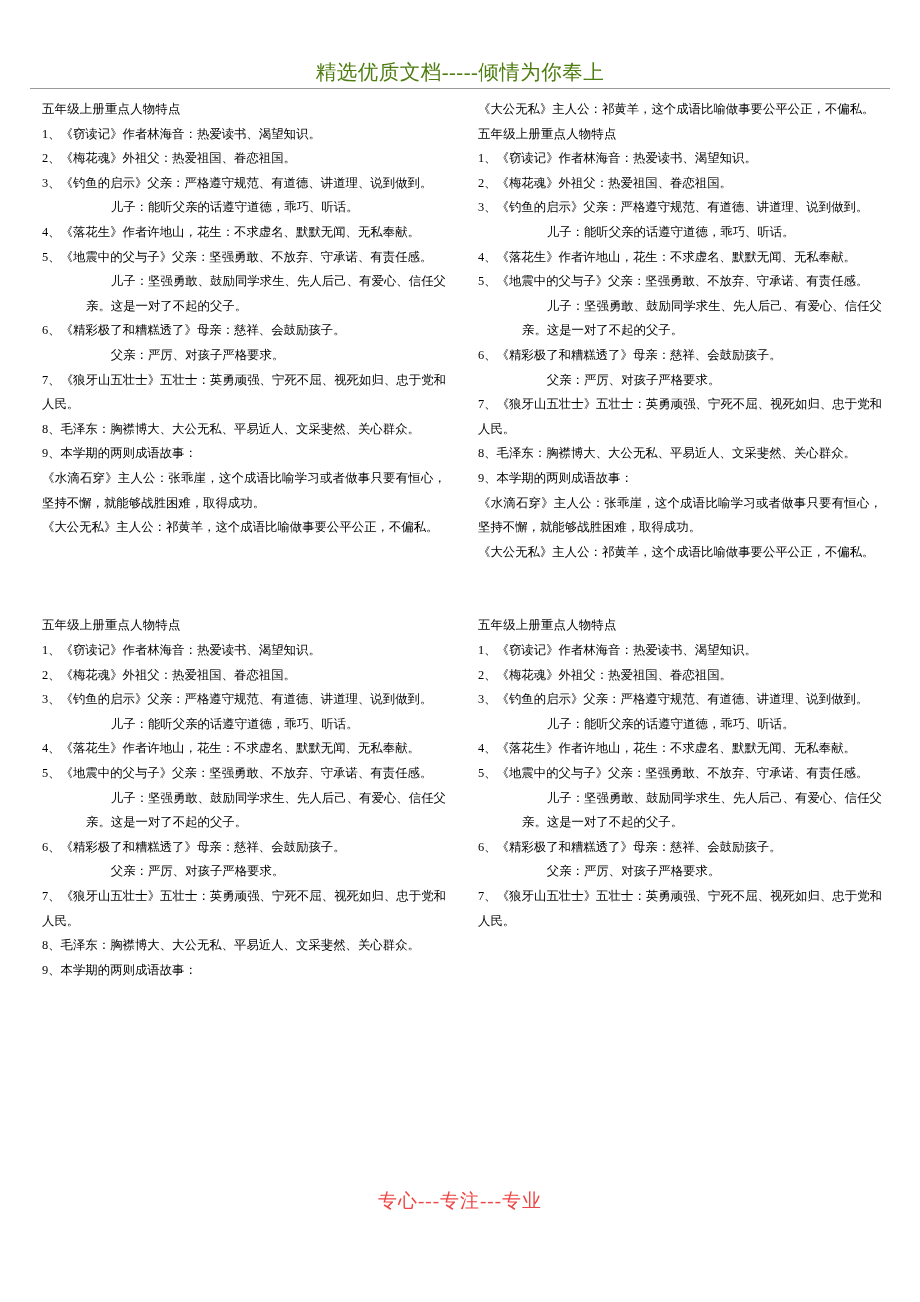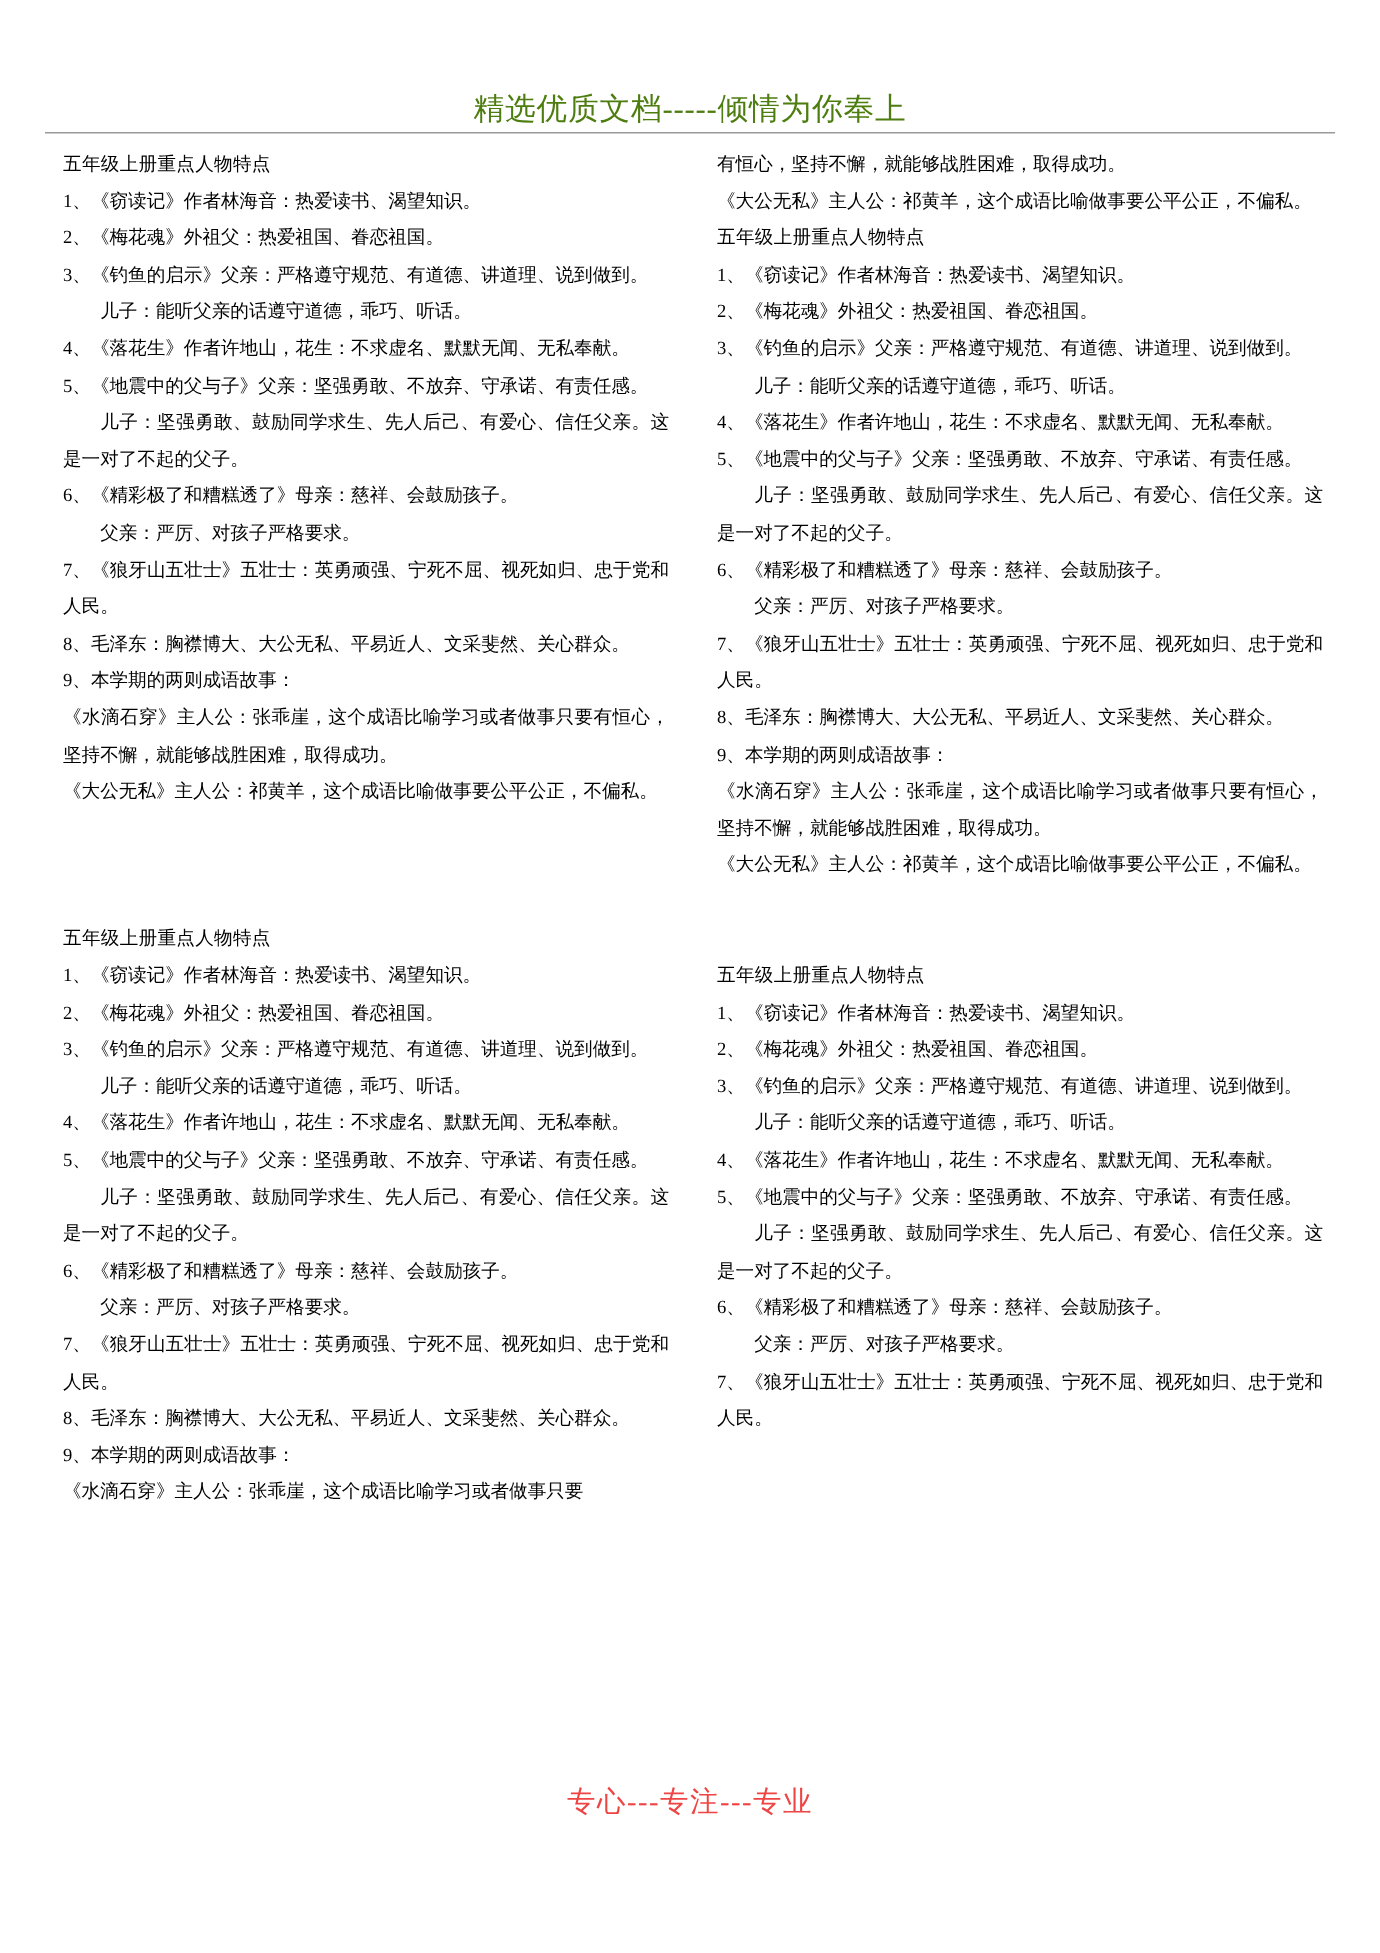--- a/index.html
+++ b/index.html
@@ -58,21 +58,21 @@
   #column-right { left: 478px; }
 
   .doc-line {
     margin: 0;
     padding: 0;
     white-space: normal;
     word-break: break-all;
     text-align: justify;
     text-justify: inter-ideograph;
   }
-  .doc-line.indent { text-indent: 2em; }
+  .doc-line.indent { text-indent: 2em; margin-left: 44px; }
   .doc-line.heading { letter-spacing: 0.2px; }
   .block-gap { height: 24.6px; }
   .block-gap.double { height: 49.2px; }
   .block-gap.triple { height: 73.8px; }
 
   
   #footer-banner {
     position: absolute;
     top: 1188px;
     left: 0;
@@ -122,26 +122,24 @@
     <p class="doc-line">3、《钓鱼的启示》父亲：严格遵守规范、有道德、讲道理、说到做到。</p>
     <p class="doc-line indent">儿子：能听父亲的话遵守道德，乖巧、听话。</p>
     <p class="doc-line">4、《落花生》作者许地山，花生：不求虚名、默默无闻、无私奉献。</p>
     <p class="doc-line">5、《地震中的父与子》父亲：坚强勇敢、不放弃、守承诺、有责任感。</p>
     <p class="doc-line indent">儿子：坚强勇敢、鼓励同学求生、先人后己、有爱心、信任父亲。这是一对了不起的父子。</p>
     <p class="doc-line">6、《精彩极了和糟糕透了》母亲：慈祥、会鼓励孩子。</p>
     <p class="doc-line indent">父亲：严厉、对孩子严格要求。</p>
     <p class="doc-line">7、《狼牙山五壮士》五壮士：英勇顽强、宁死不屈、视死如归、忠于党和人民。</p>
     <p class="doc-line">8、毛泽东：胸襟博大、大公无私、平易近人、文采斐然、关心群众。</p>
     <p class="doc-line">9、本学期的两则成语故事：</p>
-    <p class="doc-line">《水滴石穿》主人公：张乖崖，这个成语比喻学习或者做事只要</p>
   </div>
 
   <div class="column" id="column-right">
 
-    <p class="doc-line">有恒心，坚持不懈，就能够战胜困难，取得成功。</p>
     <p class="doc-line">《大公无私》主人公：祁黄羊，这个成语比喻做事要公平公正，不偏私。</p>
 
     <p class="doc-line heading">五年级上册重点人物特点</p>
     <p class="doc-line">1、《窃读记》作者林海音：热爱读书、渴望知识。</p>
     <p class="doc-line">2、《梅花魂》外祖父：热爱祖国、眷恋祖国。</p>
     <p class="doc-line">3、《钓鱼的启示》父亲：严格遵守规范、有道德、讲道理、说到做到。</p>
     <p class="doc-line indent">儿子：能听父亲的话遵守道德，乖巧、听话。</p>
     <p class="doc-line">4、《落花生》作者许地山，花生：不求虚名、默默无闻、无私奉献。</p>
     <p class="doc-line">5、《地震中的父与子》父亲：坚强勇敢、不放弃、守承诺、有责任感。</p>
     <p class="doc-line indent">儿子：坚强勇敢、鼓励同学求生、先人后己、有爱心、信任父亲。这是一对了不起的父子。</p>

